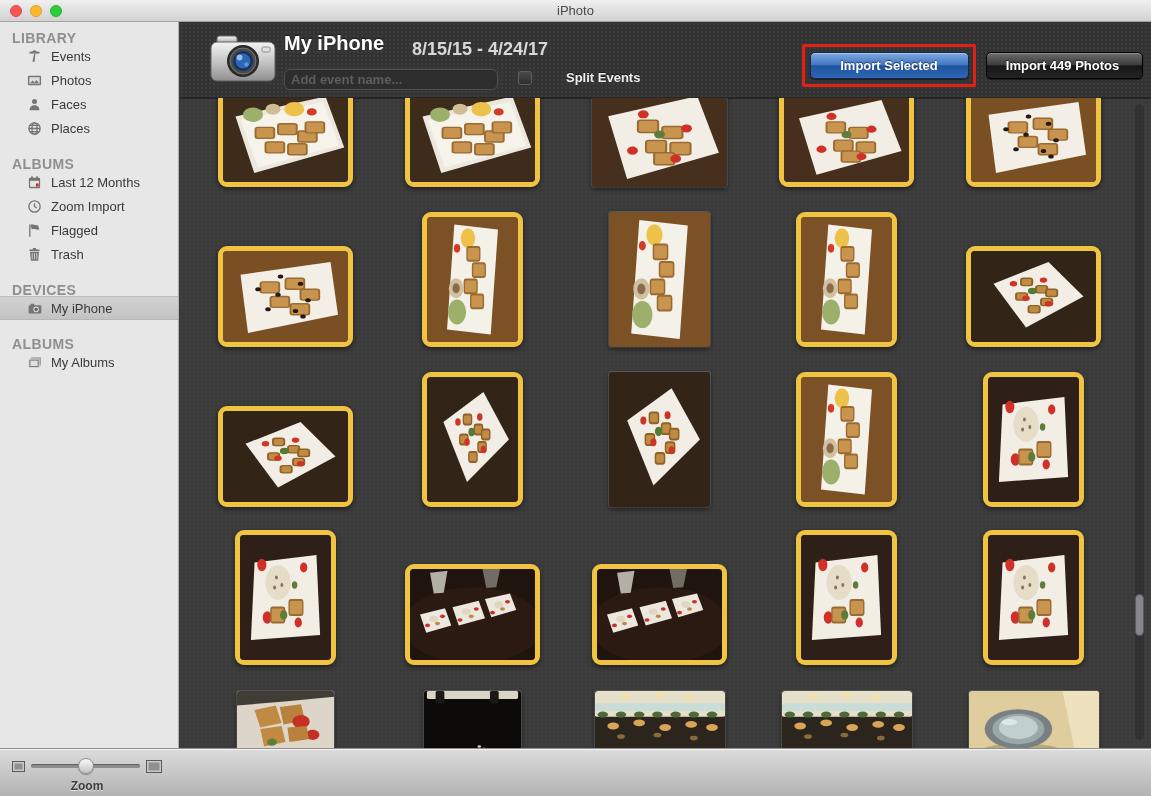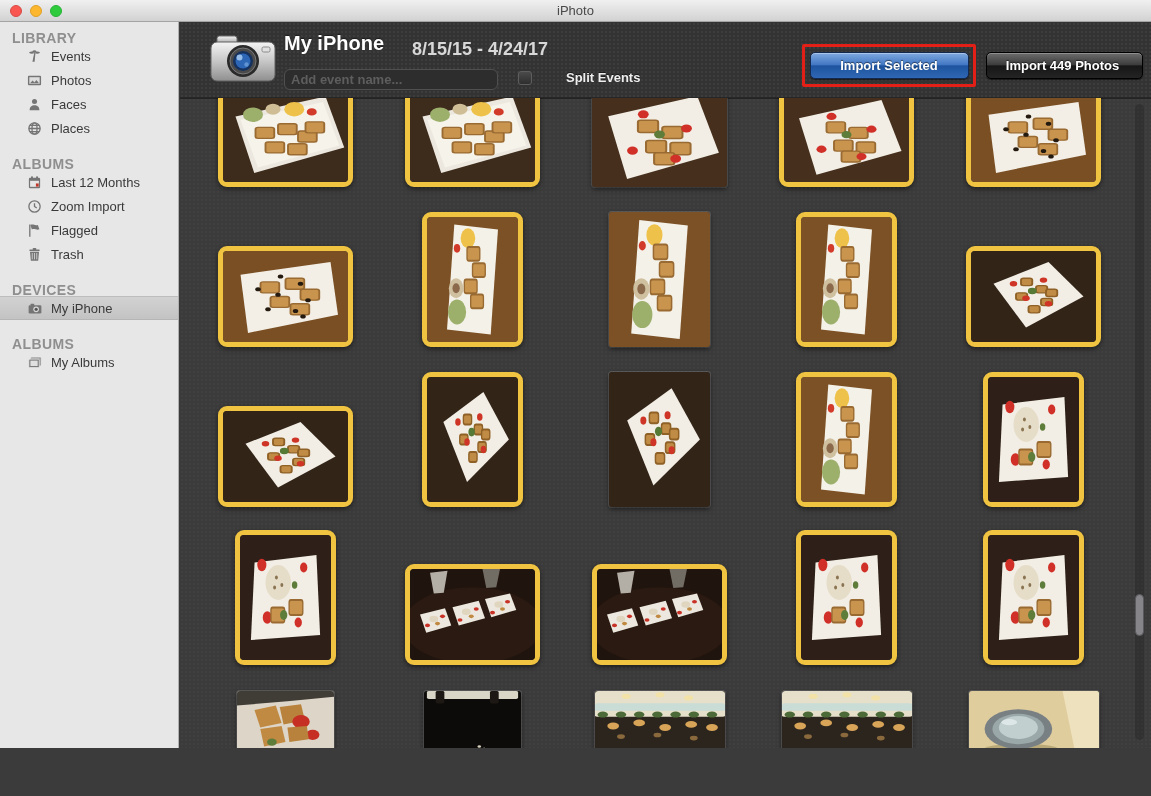--- a/index.html
+++ b/index.html
@@ -822,14 +822,36 @@
             </div>
           </div>
         </div>
       </div>
 
     <div class="vscroll">
       <div class="vthumb"></div>
     </div>
   </div>
 
+  <div class="bottombar">
+    <div class="zoomwrap">
+      <div class="zoomrow">
+        <span class="zicon">
+          <svg width="13" height="11" viewBox="0 0 13 11">
+              <rect x=".5" y=".5" width="12" height="10" fill="#c9c9c9" stroke="#5a5a5a"></rect>
+              <rect x="2.5" y="2.5" width="8" height="6" fill="#8f8f8f"></rect>
+            </svg>
+        </span>
+        <div class="ztrack">
+          <div class="zthumb"></div>
+        </div>
+        <span class="zicon">
+          <svg width="16" height="13" viewBox="0 0 16 13">
+              <rect x=".5" y=".5" width="15" height="12" fill="#c9c9c9" stroke="#5a5a5a"></rect>
+              <rect x="2.5" y="2.5" width="11" height="8" fill="#8f8f8f"></rect>
+            </svg>
+        </span>
+      </div>
+      <div class="zlabel">Zoom</div>
+    </div>
+  </div>
 
 </div>
 
 </body></html>

